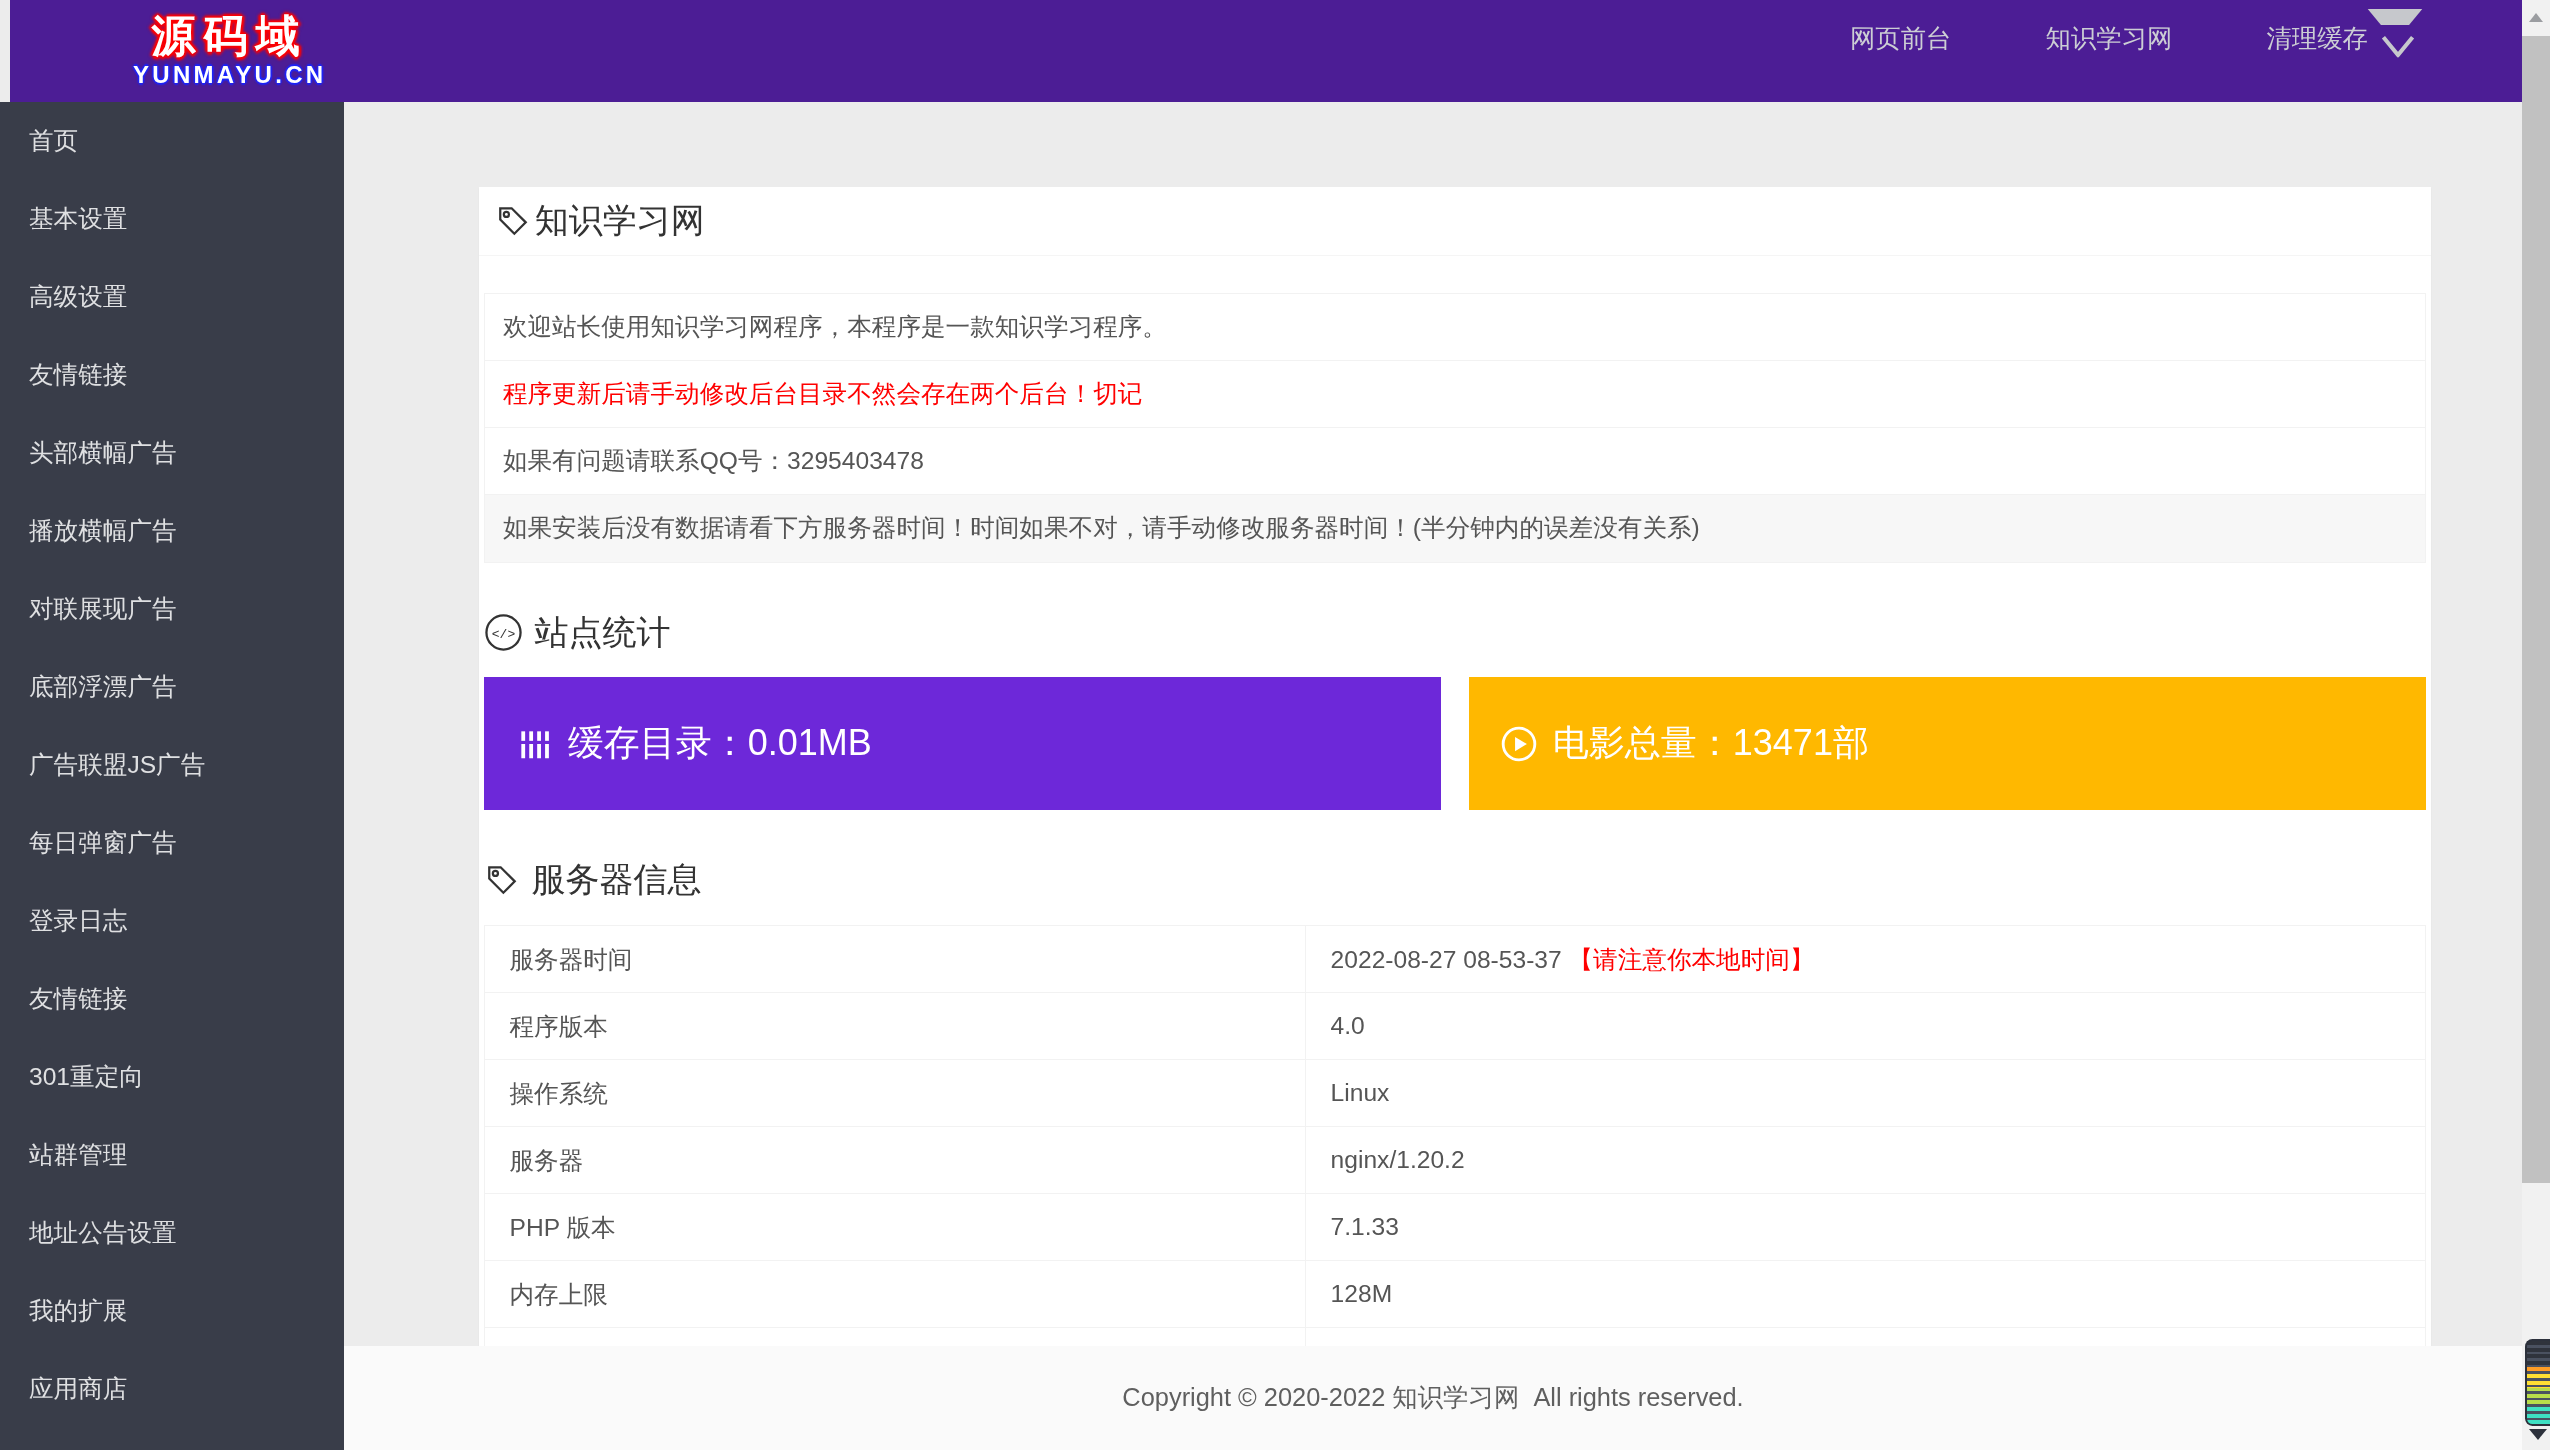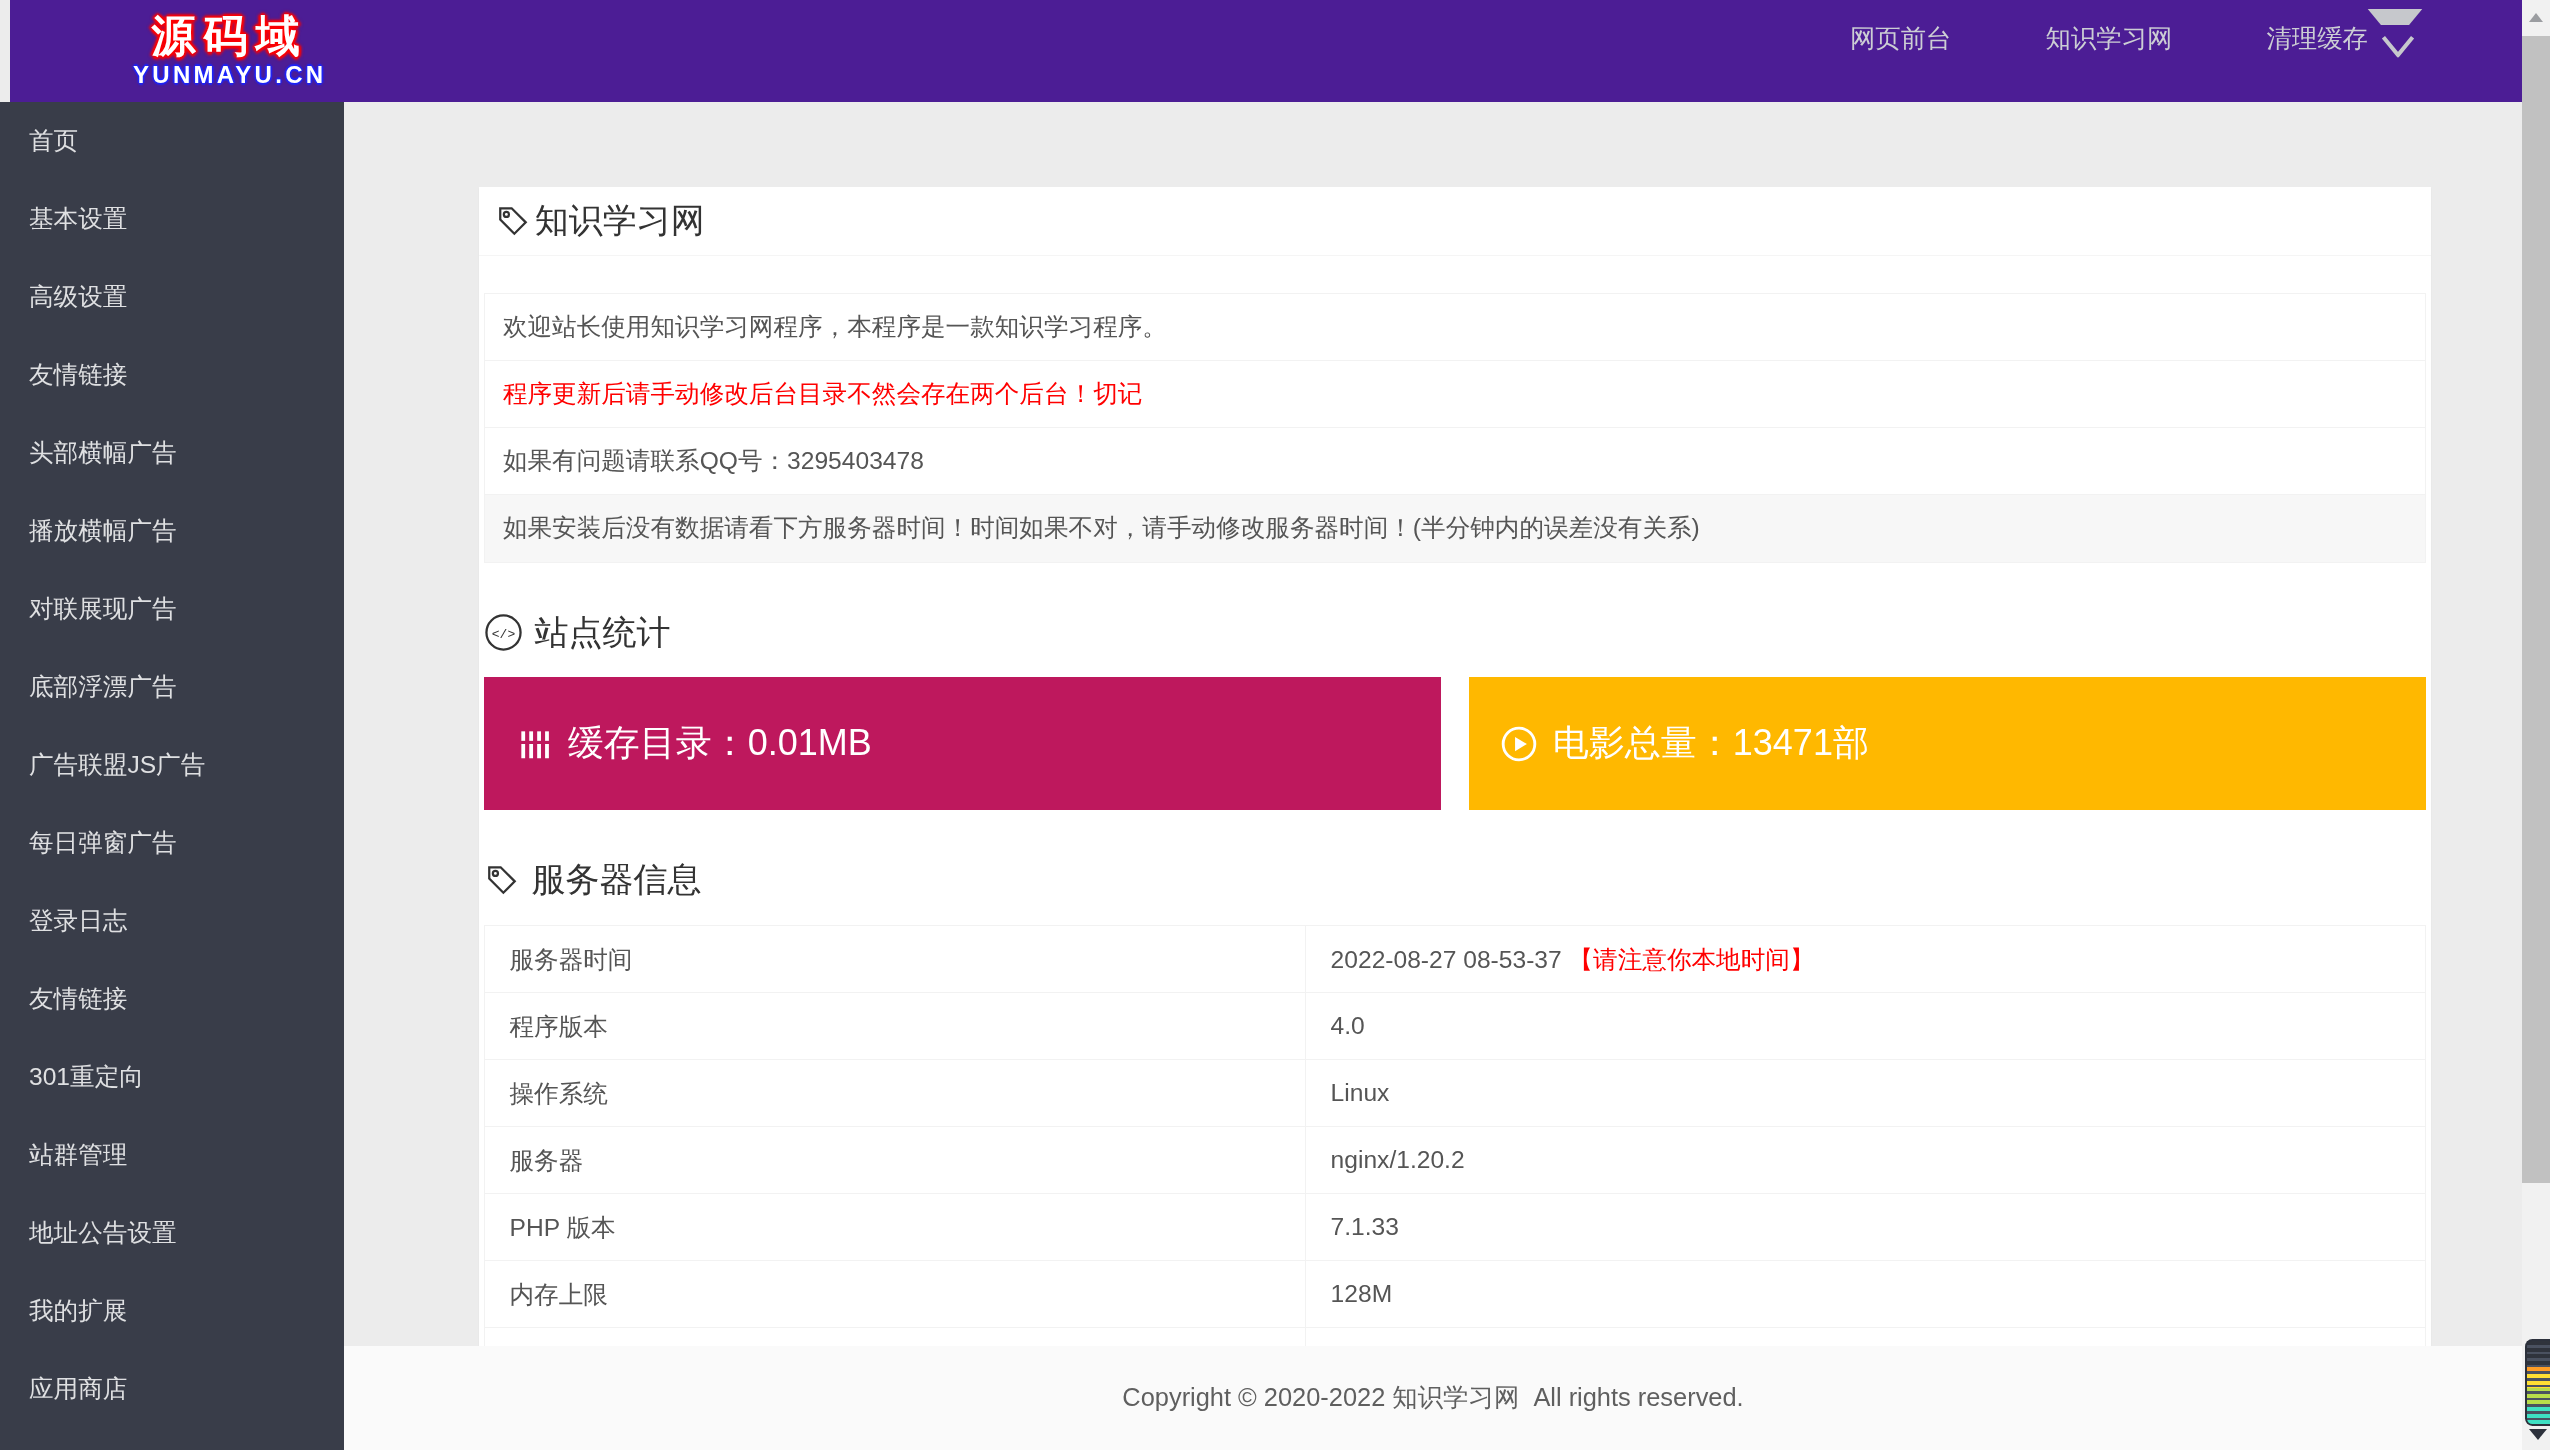--- a/index.html
+++ b/index.html
@@ -208,21 +208,21 @@
     <span>
       <svg width="39" height="39" viewBox="0 0 24 24" style="font-size:42px">
         <circle cx="12" cy="12" r="10.5" fill="none" stroke="#333" stroke-width="1.4"></circle>
         <text x="12" y="15.2" text-anchor="middle" font-size="8" font-family="Liberation Mono, monospace" fill="#333">&lt;/&gt;</text>
       </svg>
     </span>
     <span>站点统计</span>
   </div>
 
   <div class="cards">
-    <div class="stat-card" style="background-color: #be185d;">
+    <div class="stat-card" style="background-color: #6d28d9;">
       <span class="cicon">
         <svg width="38" height="38" viewBox="0 0 24 24" fill="#fff">
           <rect x="4" y="4" width="2.4" height="6"></rect>
             <rect x="9" y="4" width="2.4" height="6"></rect>
           <rect x="14" y="4" width="2.4" height="6"></rect>
             <rect x="19" y="4" width="2.4" height="6"></rect>
           <rect x="4" y="12" width="2.4" height="9"></rect>
             <rect x="9" y="12" width="2.4" height="9"></rect>
           <rect x="14" y="12" width="2.4" height="9"></rect>
             <rect x="19" y="12" width="2.4" height="9"></rect>

